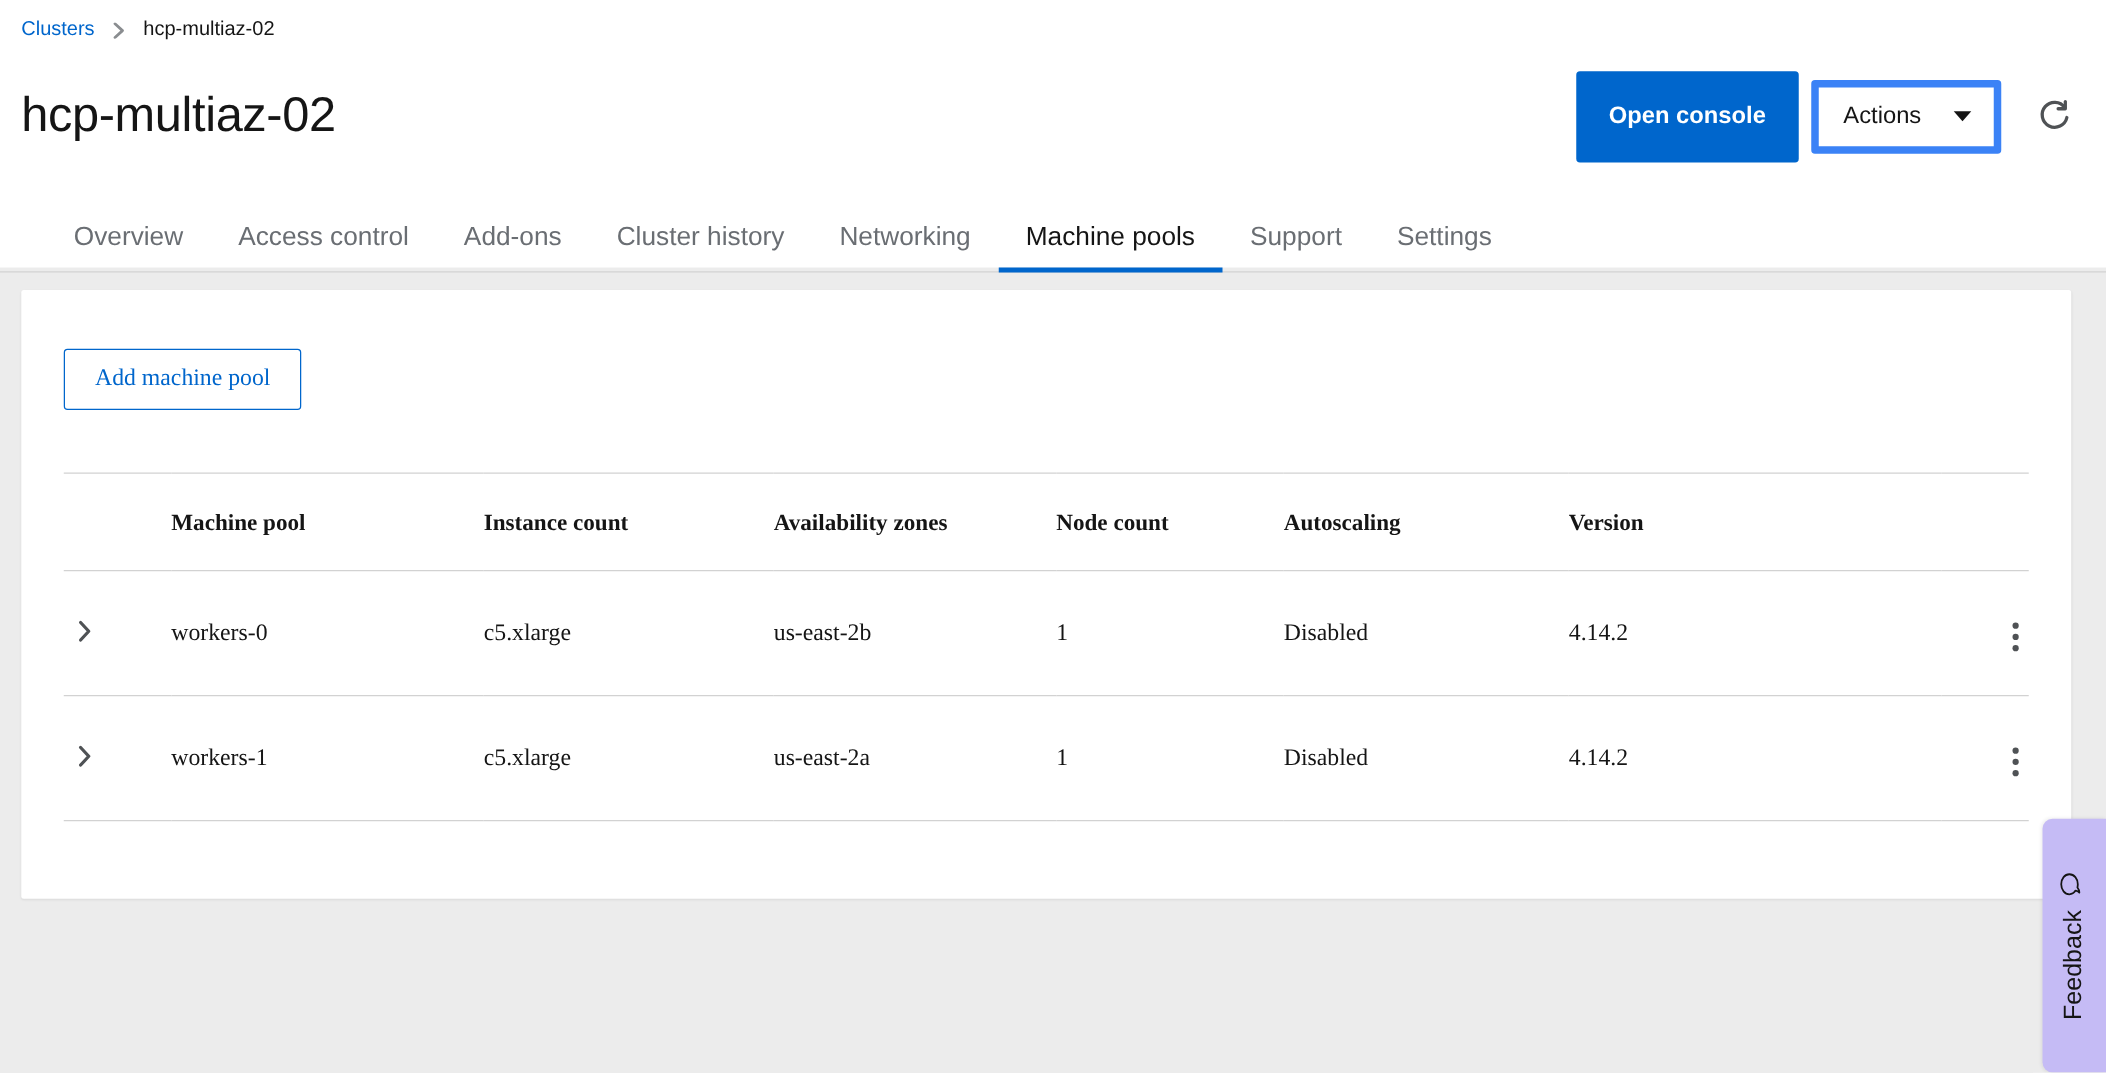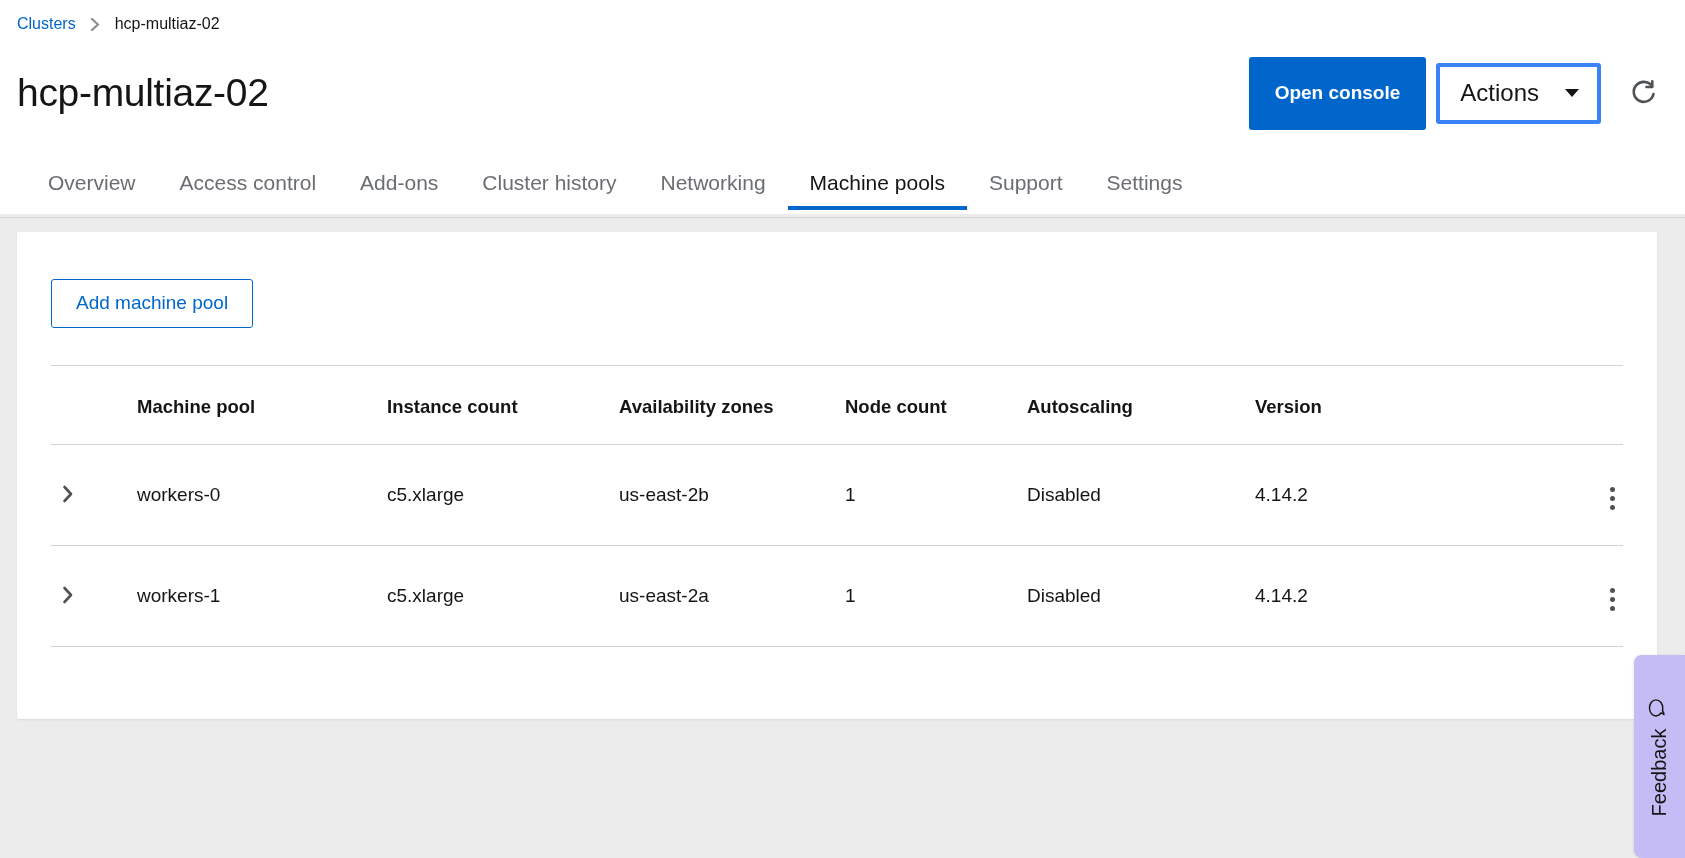--- a/index.html
+++ b/index.html
@@ -75,23 +75,23 @@
     font-size: 19px;
     font-family: inherit;
     font-weight: 700;
     padding: 25px 26px;
     cursor: pointer;
     line-height: 1.2;
   }
 
   .dropdown-btn {
     background: #ffffff;
-    border: 4px solid #3b82f6;
+    border: 6px solid #3b82f6;
     border-radius: 3px;
-    font-size: 24px;
+    font-size: 19px;
     font-family: inherit;
     color: #151515;
     padding: 12px 18px 12px 20px;
     cursor: pointer;
     display: flex;
     align-items: center;
     gap: 26px;
     line-height: 1.2;
   }
   .caret {
@@ -108,22 +108,22 @@
     padding: 8px;
     display: flex;
     align-items: center;
     justify-content: center;
     margin-left: 10px;
   }
 
   
   .tabs {
     display: flex;
-    align-items: center;
-    padding: 0 0 0 26px;
+    align-items: flex-end;
+    padding: 0 0 0 37px;
     margin-top: 32px;
     border-bottom: 1px solid #d2d2d2;
     height: 56px;
   }
   .tab {
     font-size: 21px;
     color: #6a6e73;
     padding: 0 22px 14px 22px;
     cursor: pointer;
     position: relative;
@@ -141,20 +141,21 @@
     content: "";
     position: absolute;
     left: 0; right: 0; bottom: -1px;
     height: 4px;
     background: #0066cc;
   }
 
   
   .main {
     padding: 18px 28px 0 17px;
+    font-family: Liberation Serif, serif;
   }
   .card {
     background: #ffffff;
     border-radius: 2px;
     box-shadow: 0 1px 2px rgba(3,3,3,0.08);
     padding: 0 0 38px 0;
     min-height: 487px;
     position: relative;
   }
   .card-toolbar {
@@ -167,21 +168,21 @@
     border-radius: 3px;
     font-size: 19px;
     font-family: inherit;
     padding: 12px 24px;
     cursor: pointer;
     line-height: 1.2;
   }
 
   table.mp-table {
     width: calc(100% - 68px);
-    margin: 37px 34px 0 34px;
+    margin: 50px 34px 0 34px;
     border-collapse: collapse;
     table-layout: fixed;
   }
   table.mp-table thead th {
     text-align: left;
     font-size: 18.5px;
     font-weight: 700;
     color: #151515;
     padding: 30px 0 26px 0;
     border-top: 1px solid #d2d2d2;

